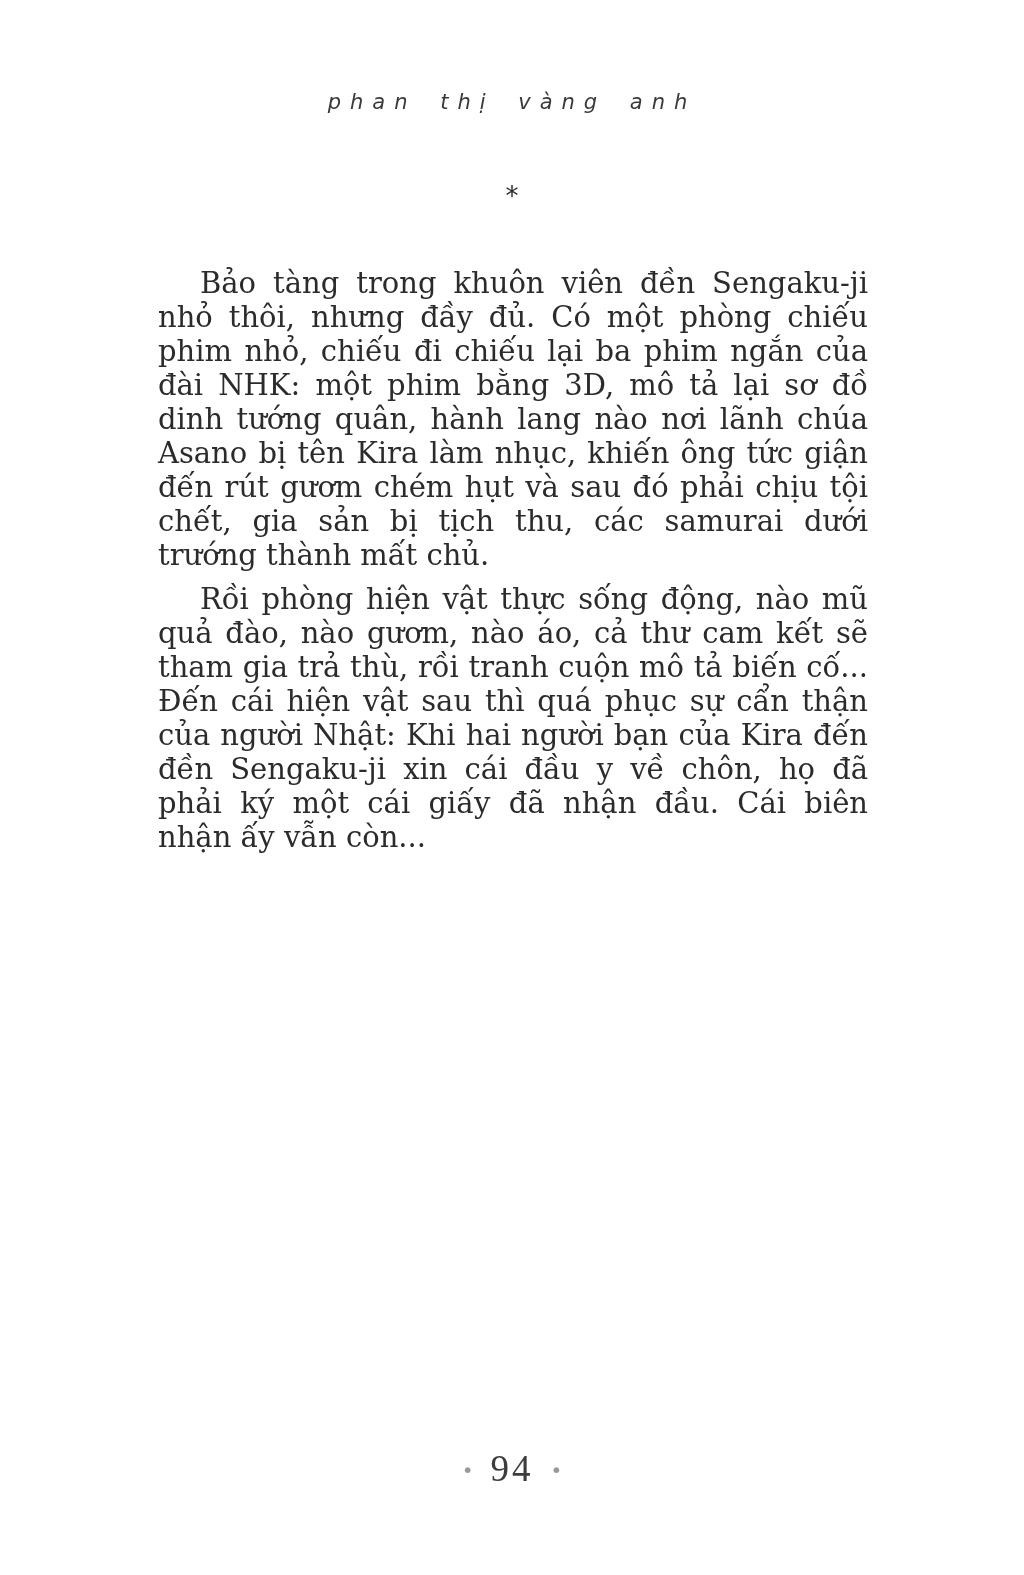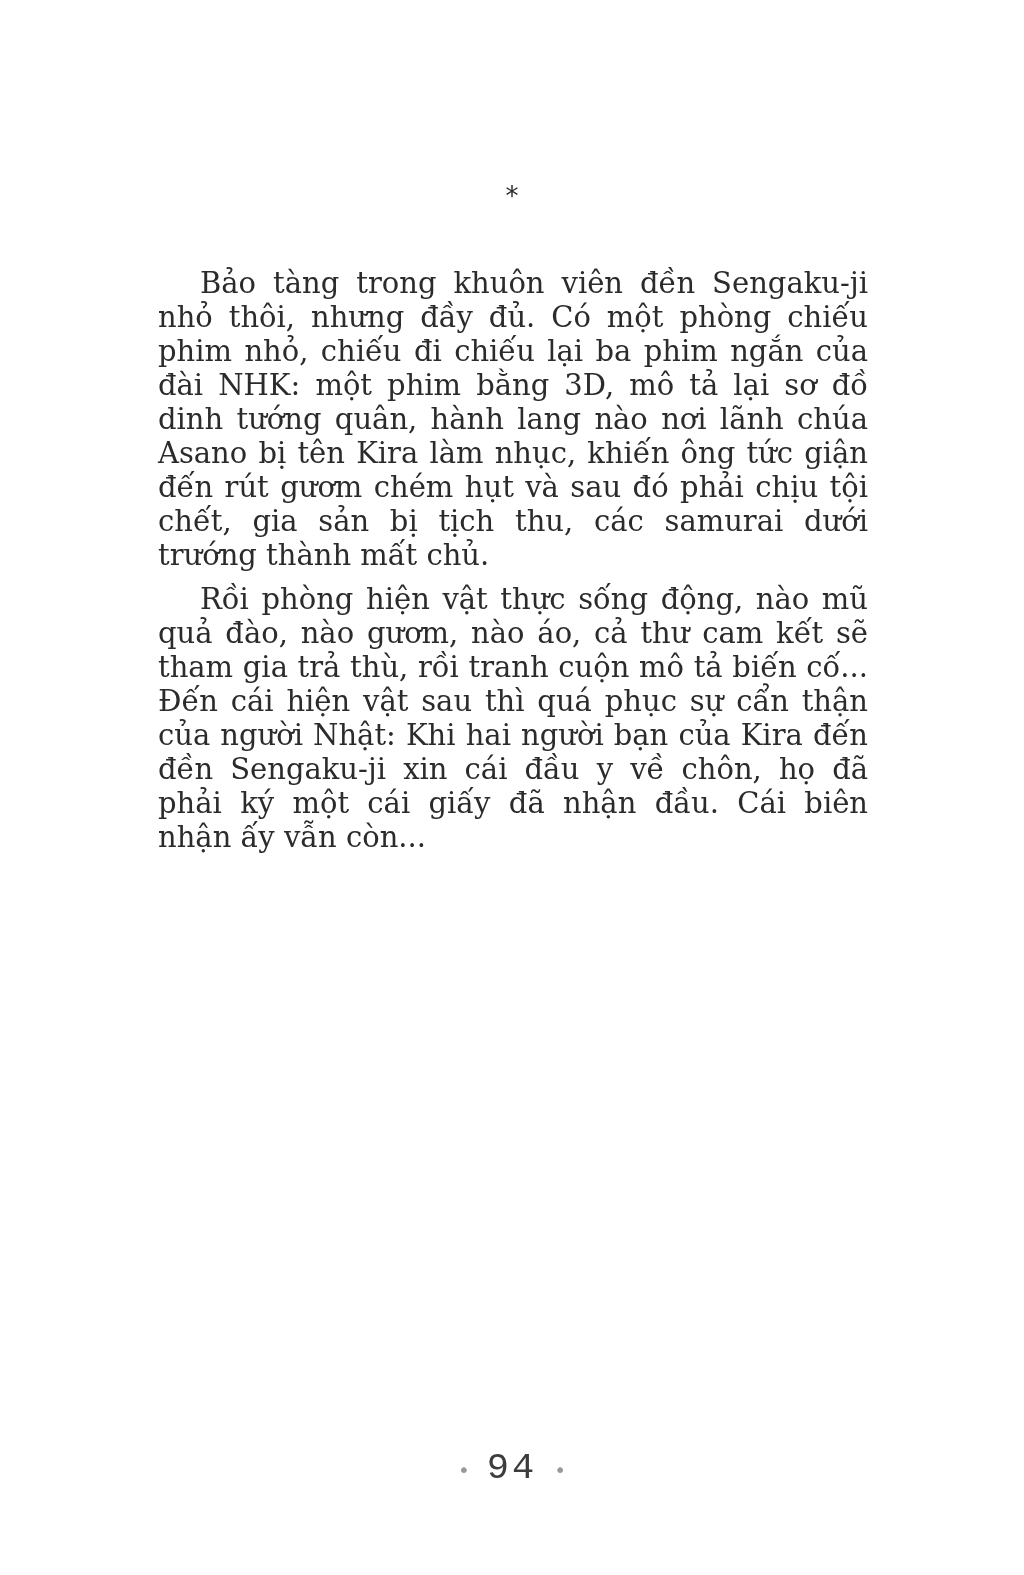--- a/index.html
+++ b/index.html
@@ -62,40 +62,41 @@
     top: 1442px;
     left: 0;
     width: 100%;
     height: 52px;
     display: flex;
     align-items: center;
     justify-content: center;
     gap: 17px;
   }
   .page-number {
-    font-family: Liberation Mono, monospace;
+    font-family: Liberation Serif, serif;
     font-weight: 200;
     font-size: 37px;
     letter-spacing: 3px;
     color: #3c3c3c;
   }
   .footer-dot {
     font-family: "DejaVu Sans", sans-serif;
     font-size: 20px;
     color: #999999;
     line-height: 1;
     position: relative;
     top: 2px;
   }
 </style>
 </head>
 <body>
 
 <div class="page">
 
+  <div class="running-header">phan thị vàng anh</div>
 
   <div class="separator">*</div>
 
   <div class="body-text">
     <p>Bảo tàng trong khuôn viên đền Sengaku-ji nhỏ thôi, nhưng đầy đủ. Có một phòng chiếu phim nhỏ, chiếu đi chiếu lại ba phim ngắn của đài NHK: một phim bằng 3D, mô tả lại sơ đồ dinh tướng quân, hành lang nào nơi lãnh chúa Asano bị tên Kira làm nhục, khiến ông tức giận đến rút gươm chém hụt và sau đó phải chịu tội chết, gia sản bị tịch thu, các samurai dưới trướng thành mất chủ.</p>
     <p>Rồi phòng hiện vật thực sống động, nào mũ quả đào, nào gươm, nào áo, cả thư cam kết sẽ tham gia trả thù, rồi tranh cuộn mô tả biến cố... Đến cái hiện vật sau thì quá phục sự cẩn thận của người Nhật: Khi hai người bạn của Kira đến đền Sengaku-ji xin cái đầu y về chôn, họ đã phải ký một cái giấy đã nhận đầu. Cái biên nhận ấy vẫn còn...</p>
   </div>
 
   <div class="footer">
     <span class="footer-dot">•</span>

